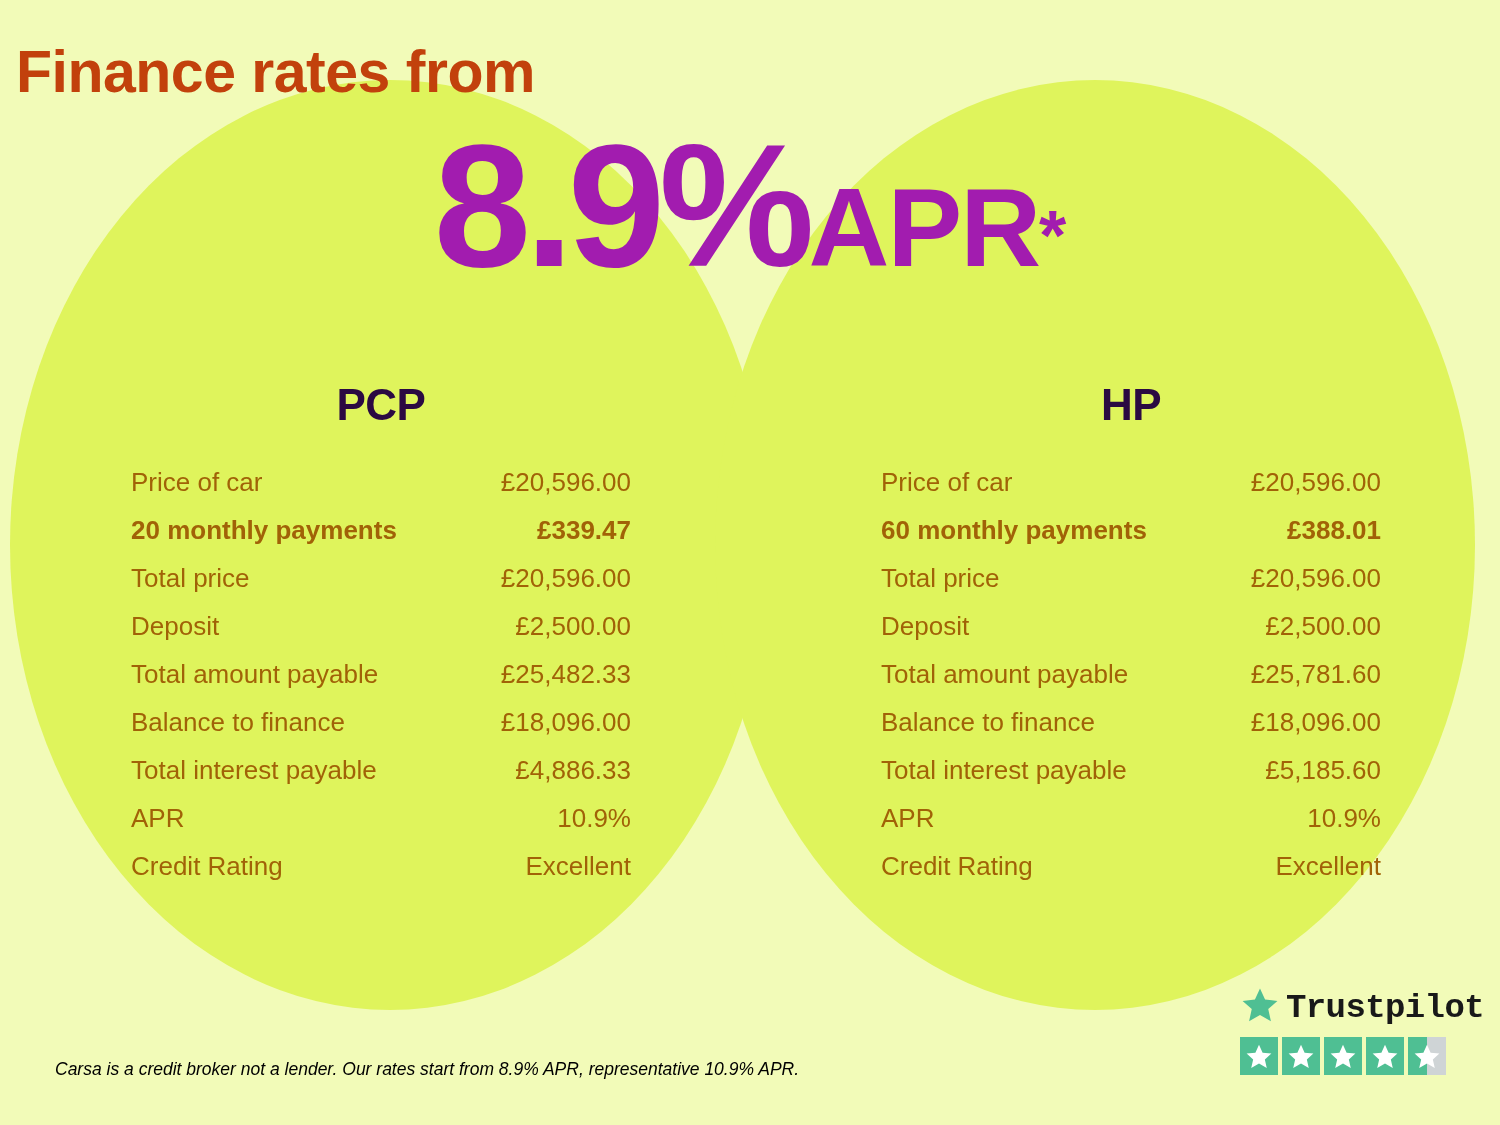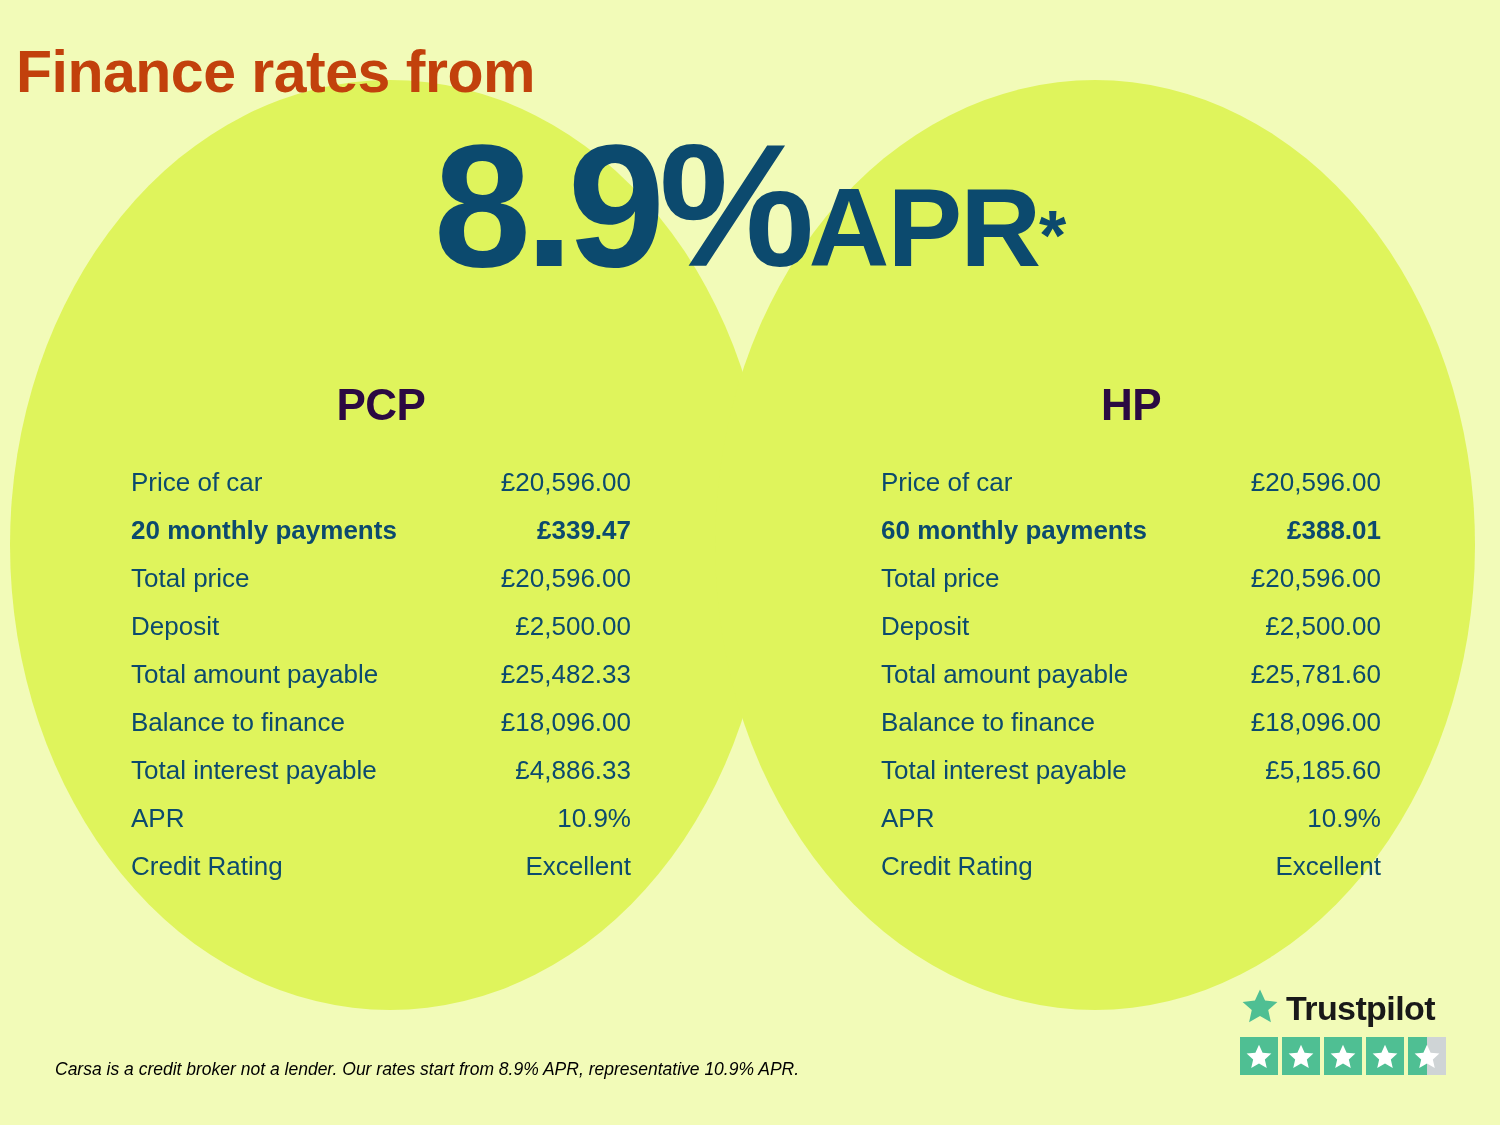--- a/index.html
+++ b/index.html
@@ -51,21 +51,21 @@
     letter-spacing: -0.5px;
     color: #c2410c;
   }
   .rate-line {
     position: absolute;
     top: 118px;
     left: 0;
     width: 100%;
     text-align: center;
     white-space: nowrap;
-    color: #0c4a6e;
+    color: #a21caf;
     line-height: 1;
   }
   .rate-big {
     font-size: 175px;
     font-weight: 700;
     letter-spacing: -6px;
     vertical-align: baseline;
   }
   .rate-apr {
     font-size: 112px;
@@ -101,21 +101,21 @@
     margin-bottom: 28px;
     letter-spacing: -0.5px;
   }
   .row {
     display: flex;
     justify-content: space-between;
     align-items: baseline;
     font-size: 26px;
     line-height: 1;
     padding: 11px 0;
-    color: #0c4a6e;
+    color: #a16207;
   }
   .row.bold .label, .row.bold .value {
     font-weight: 700;
   }
   .label { text-align: left; }
   .value { text-align: right; }
   .disclaimer {
     position: absolute;
     left: 55px;
     bottom: 42px;
@@ -123,20 +123,21 @@
     line-height: 1.55;
     color: #000000;
     max-width: 800px;
     font-style: italic;
   }
   .trustpilot {
     position: absolute;
     right: 50px;
     bottom: 50px;
     width: 210px;
+    font-family: Liberation Mono, monospace;
   }
   .tp-head {
     display: flex;
     align-items: center;
     gap: 6px;
     margin-bottom: 8px;
   }
   .tp-name {
     font-size: 34px;
     font-weight: 700;

